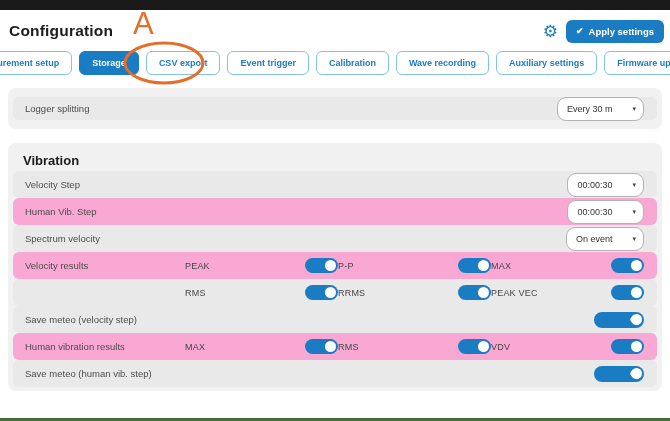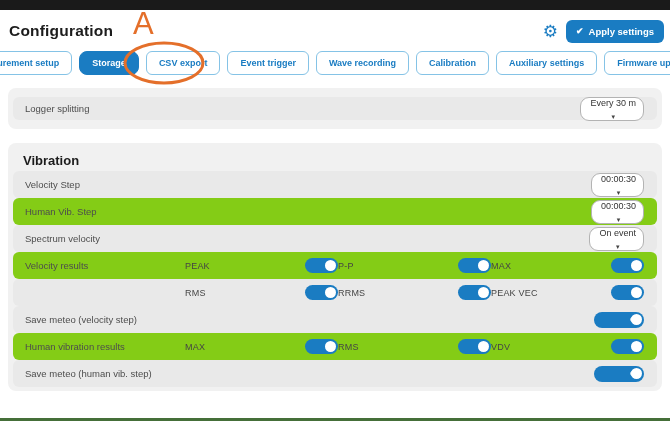--- a/index.html
+++ b/index.html
@@ -25,42 +25,42 @@
   }
   .apply-btn .chk { font-size:9px; }
 
   .tabs { display:flex; justify-content:center; gap:7px; margin-top:5px; height:24px; }
   .tab {
     background:#fff; border:1px solid #85c3e6; border-radius:6px;
     color:#1a7cc2; font-size:9px; font-weight:bold; padding:0 12px;
     display:flex; align-items:center; cursor:pointer; white-space:nowrap;
     font-family:"Liberation Sans",sans-serif;
   }
-  .tab.active { background:#1a7cc2; color:#fff; border-color:#1a7cc2;border-radius:8px; }
+  .tab.active { background:#1a7cc2; color:#fff; border-color:#1a7cc2; }
 
   .card {
     background:#f1f1f1; border-radius:8px; margin:0 8px;
   }
   .card1 { margin-top:13px; padding:9px 5px; }
   .card2 { margin-top:14px; padding:3px 5px 4px; }
   .section-title { font-size:13px; font-weight:bold; color:#1c1c1c; margin:7px 0 3px 10px; }
 
   .row {
     display:flex; align-items:center; height:27px; border-radius:6px;
     padding:0 13px 0 12px;
   }
   .row.h23 { height:23px; }
   .row.dark { background:#e9e9e9; }
-  .row.light { background:#84cc16; }
+  .row.light { background:#f9a8d4; }
   .row-label { font-size:9.5px; color:#4d4d4d; }
 
   .select {
     margin-left:auto; background:#fff; border:1px solid #b3b3b3; border-radius:9px;
-    height:24px; display:flex; align-items:center; gap:4px; padding:0 7px 0 9px;
-    font-size:9px; color:#333; cursor:pointer; min-width:52px; justify-content:space-between;flex-direction:column;
+    height:24px; display:flex; align-items:center; gap:20px; padding:0 7px 0 9px;
+    font-size:9px; color:#333; cursor:pointer; min-width:52px; justify-content:space-between;
   }
   .select .caret { font-size:7px; color:#444; line-height:1; }
 
   .tcols { margin-left:auto; display:flex; }
   .tcol { width:153px; display:flex; align-items:center; justify-content:space-between; gap:8px; }
   .tlabel { font-size:9px; color:#454545; letter-spacing:.2px; }
 
   .toggle {
     position:relative; width:33px; height:15px; border-radius:8px; background:#1a7cc2;
     flex:none; cursor:pointer;padding-left:28px;
@@ -94,22 +94,22 @@
     <span class="chk">✔</span>
     <span>Apply settings</span>
   </button>
 </div>
 
 <div class="tabs">
   <div class="tab">Measurement setup</div>
   <div class="tab active">Storage</div>
   <div class="tab">CSV export</div>
   <div class="tab">Event trigger</div>
+  <div class="tab">Calibration</div>
   <div class="tab">Wave recording</div>
-  <div class="tab">Calibration</div>
   <div class="tab">Auxiliary settings</div>
   <div class="tab">Firmware upgrade</div>
 </div>
 
 <div class="card card1">
   <div class="row dark h23">
     <span class="row-label">Logger splitting</span>
     <span class="select">
       <span>Every 30 m</span>
       <span class="caret">▾</span>

